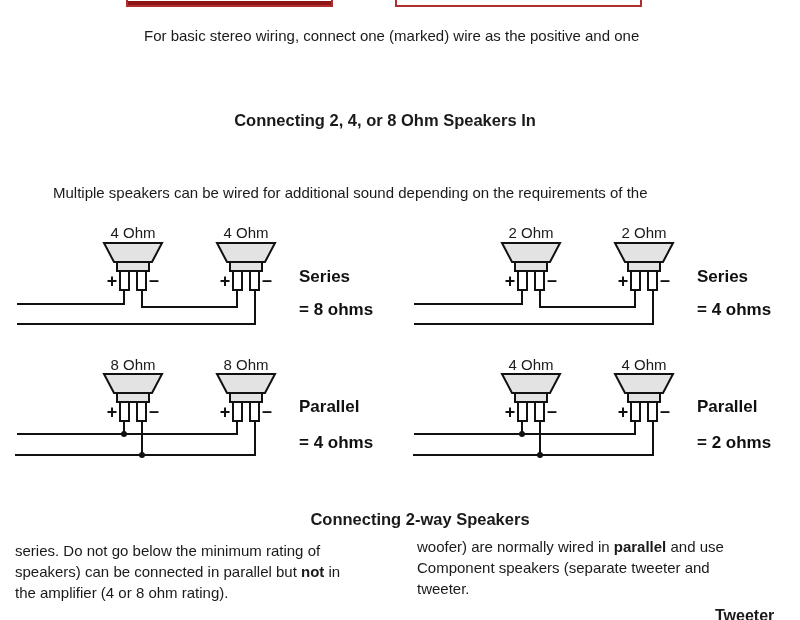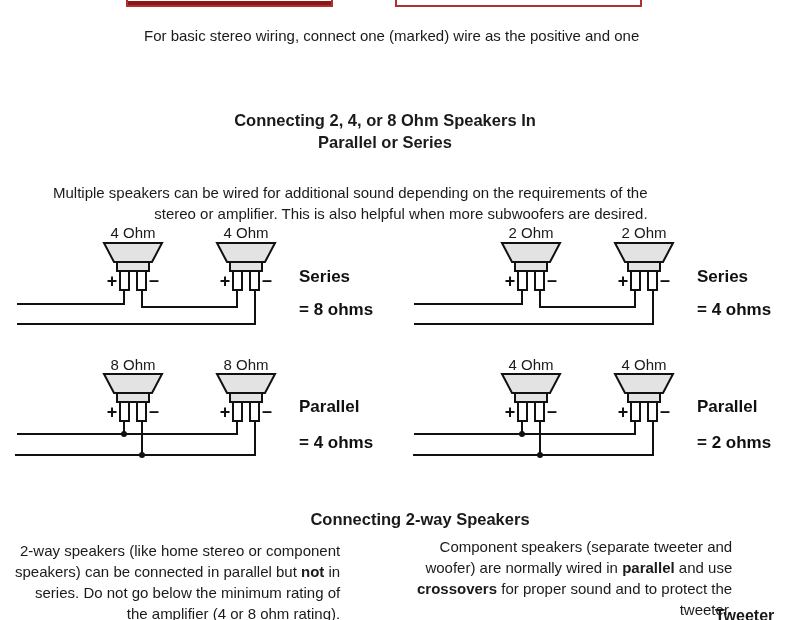--- a/index.html
+++ b/index.html
@@ -1,21 +1,21 @@
 <!DOCTYPE html>
 <html><head>
 <meta charset="utf-8">
 <style>
   html,body{margin:0;padding:0;}
   body{
     width:800px;height:620px;position:relative;overflow:hidden;
     background:#ffffff;color:#1a1a1a;
     font-family:"Liberation Sans", sans-serif;
   }
-  .abs{position:absolute;text-align:right;}
+  .abs{position:absolute;}
   .line{white-space:nowrap;}
   .b{font-weight:bold;}
   
   .redbox{position:absolute;box-sizing:border-box;height:48px;top:-41px;background:#ffffff;border:2px solid #b03030;}
   .redbox.dark{box-shadow:inset 0 -4px 0 #8e1616;}
   
   .para{font-size:15px;line-height:21px;}
   .h1{font-size:16.5px;line-height:22px;font-weight:bold;text-align:center;}
   .cols{font-size:15px;line-height:21px;}
   .tweeter{font-size:16px;font-weight:bold;}
@@ -34,26 +34,24 @@
 
 <div class="redbox dark" style="left:126px;width:207px;"></div>
 <div class="redbox" style="left:395px;width:247px;"></div>
 
 <div class="abs para" style="left:144px;top:25px;">
   <div class="line">For basic stereo wiring, connect one (marked) wire as the positive and one</div>
 </div>
 
 <div class="abs h1" style="left:0;top:109px;width:770px;">
   <div class="line">Connecting 2, 4, or 8 Ohm Speakers In</div>
-  <div class="line">Parallel or Series</div>
 </div>
 
 <div class="abs para" style="left:53px;top:182px;">
   <div class="line">Multiple speakers can be wired for additional sound depending on the requirements of the</div>
-  <div class="line">stereo or amplifier. This is also helpful when more subwoofers are desired.</div>
 </div>
 
 <svg class="quad" style="left:0;top:220px;" width="400" height="120">
   <text class="lbl" x="133" y="18">4 Ohm</text>
   <text class="lbl" x="246" y="18">4 Ohm</text>
   <g>
     <path class="spk" d="M104,23 L162,23 L152,42 L114,42 Z"></path>
     <rect class="spk" x="117" y="42" width="32" height="9"></rect>
     <rect class="prong" x="120" y="51" width="9" height="19"></rect>
     <rect class="prong" x="137" y="51" width="9" height="19"></rect>
@@ -157,26 +155,24 @@
   <circle class="dot" cx="142" cy="115" r="3"></circle>
   <text class="mode" x="299" y="72">Parallel</text>
   <text class="mode" x="299" y="108">= 2 ohms</text>
 </svg>
 
 <div class="abs h1" style="left:0;top:508px;width:786px;padding-left:27px;">
   <span class="line">Connecting 2-way Speakers</span>
 </div>
 
 <div class="abs cols" style="left:15px;top:540px;">
-  <div class="line"><span>2-way speakers (like home stereo or component</span></div>
+  <div class="line"><span>series. Do not go below the minimum rating of</span></div>
   <div class="line"><span>speakers) can be connected in parallel but </span><span class="b">not</span><span> in</span></div>
-  <div class="line"><span>series. Do not go below the minimum rating of</span></div>
   <div class="line"><span>the amplifier (4 or 8 ohm rating).</span></div>
 </div>
 
 <div class="abs cols" style="left:417px;top:536px;">
+  <div class="line"><span>woofer) are normally wired in </span><span class="b">parallel</span><span> and use</span></div>
   <div class="line"><span>Component speakers (separate tweeter and</span></div>
-  <div class="line"><span>woofer) are normally wired in </span><span class="b">parallel</span><span> and use</span></div>
-  <div class="line"><span class="b">crossovers</span><span> for proper sound and to protect the</span></div>
   <div class="line"><span>tweeter.</span></div>
 </div>
 
 <div class="abs tweeter line" style="left:715px;top:607px;">Tweeter</div>
 
 </body></html>

